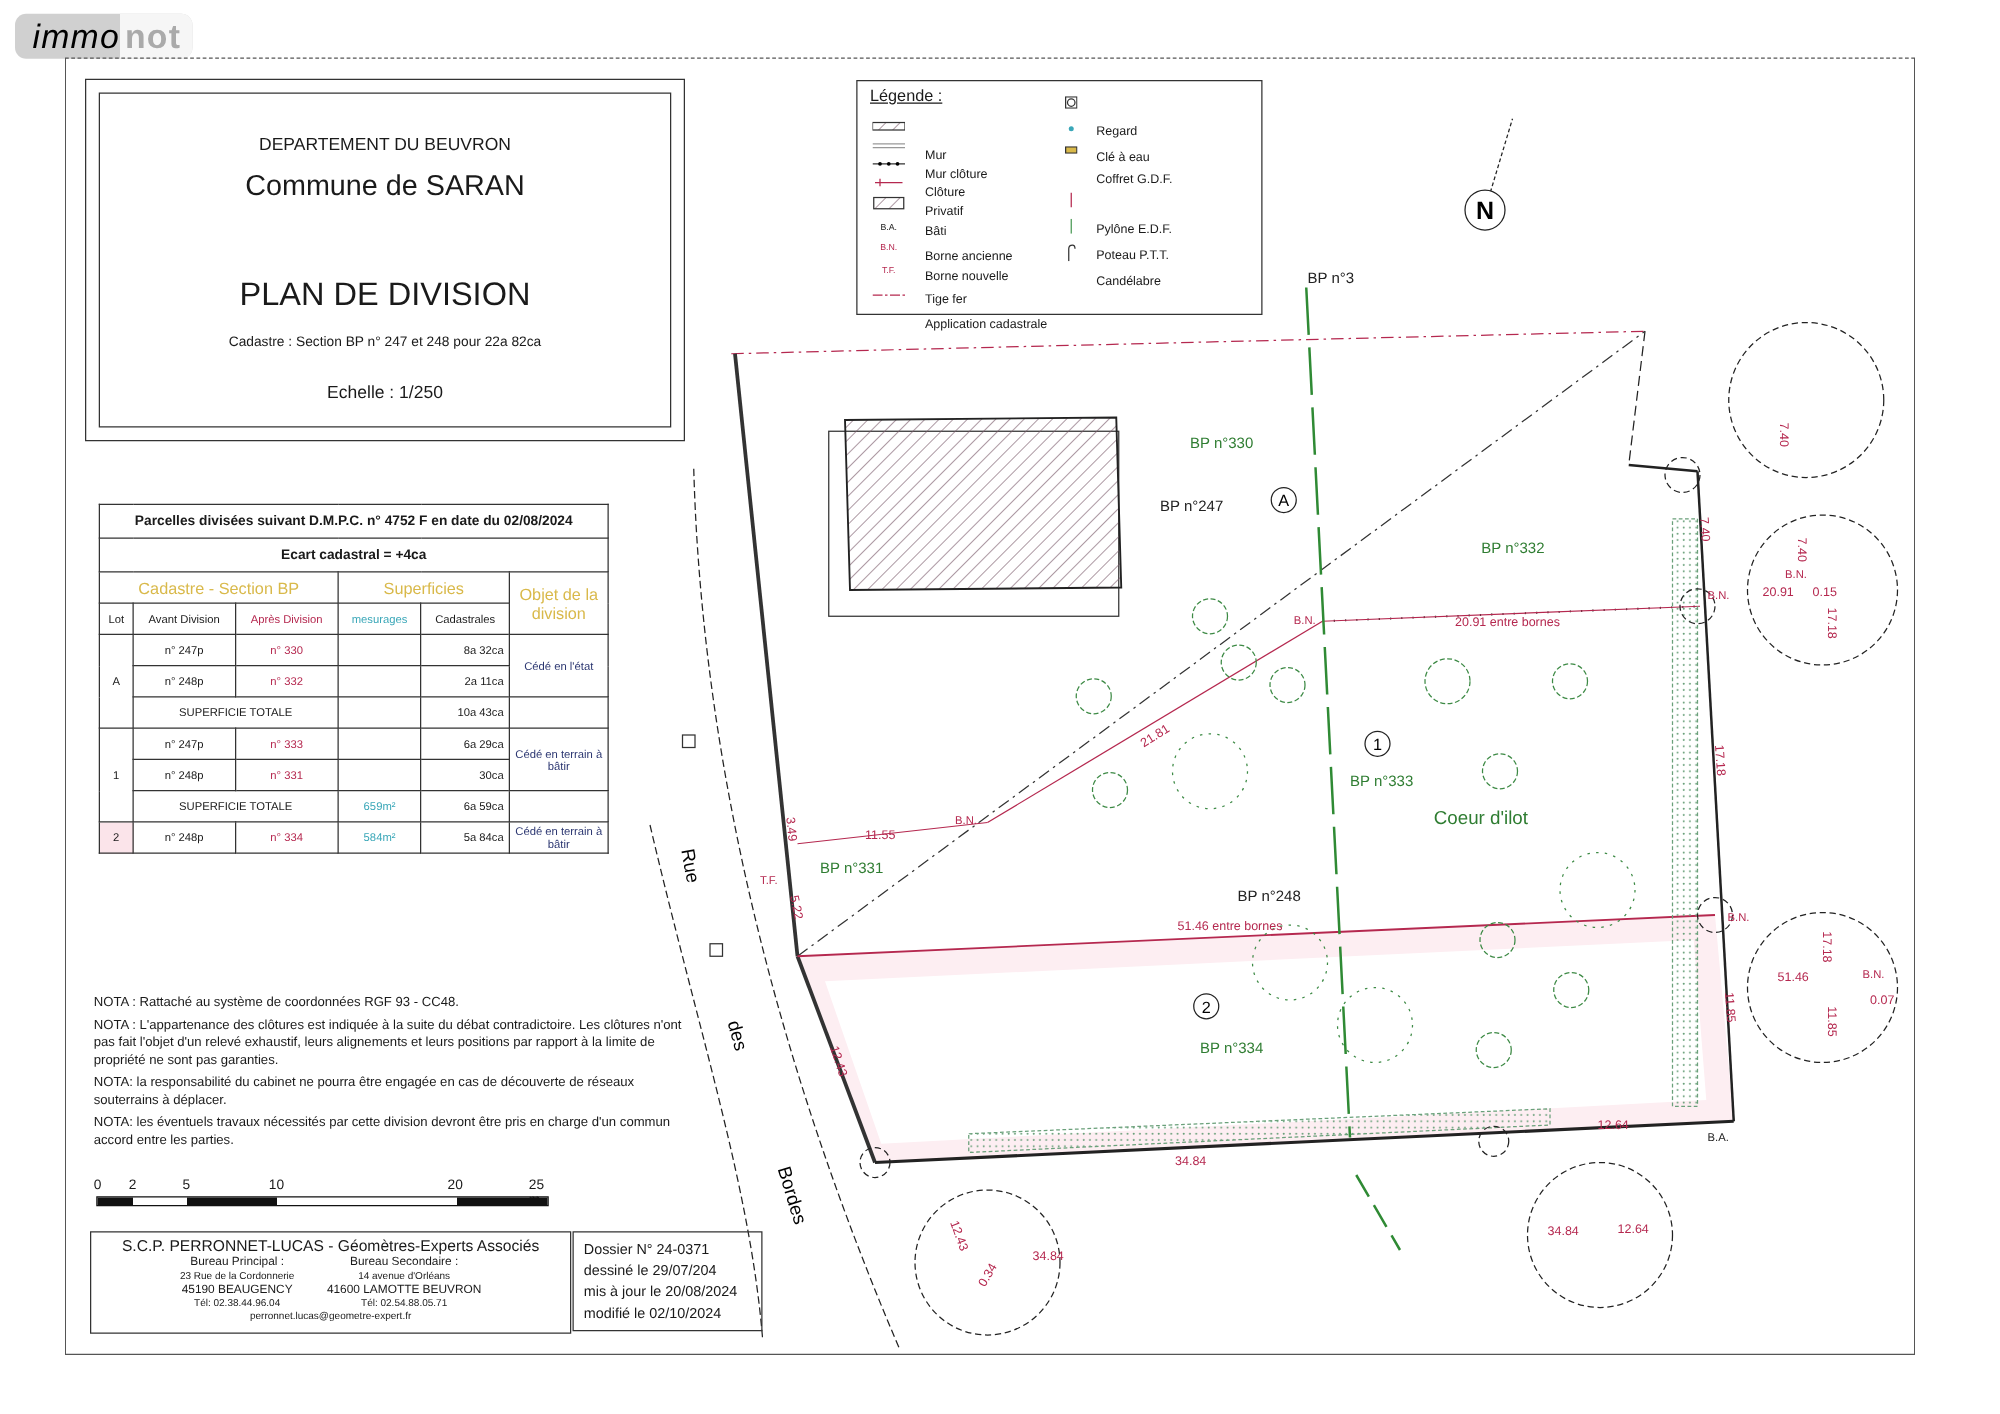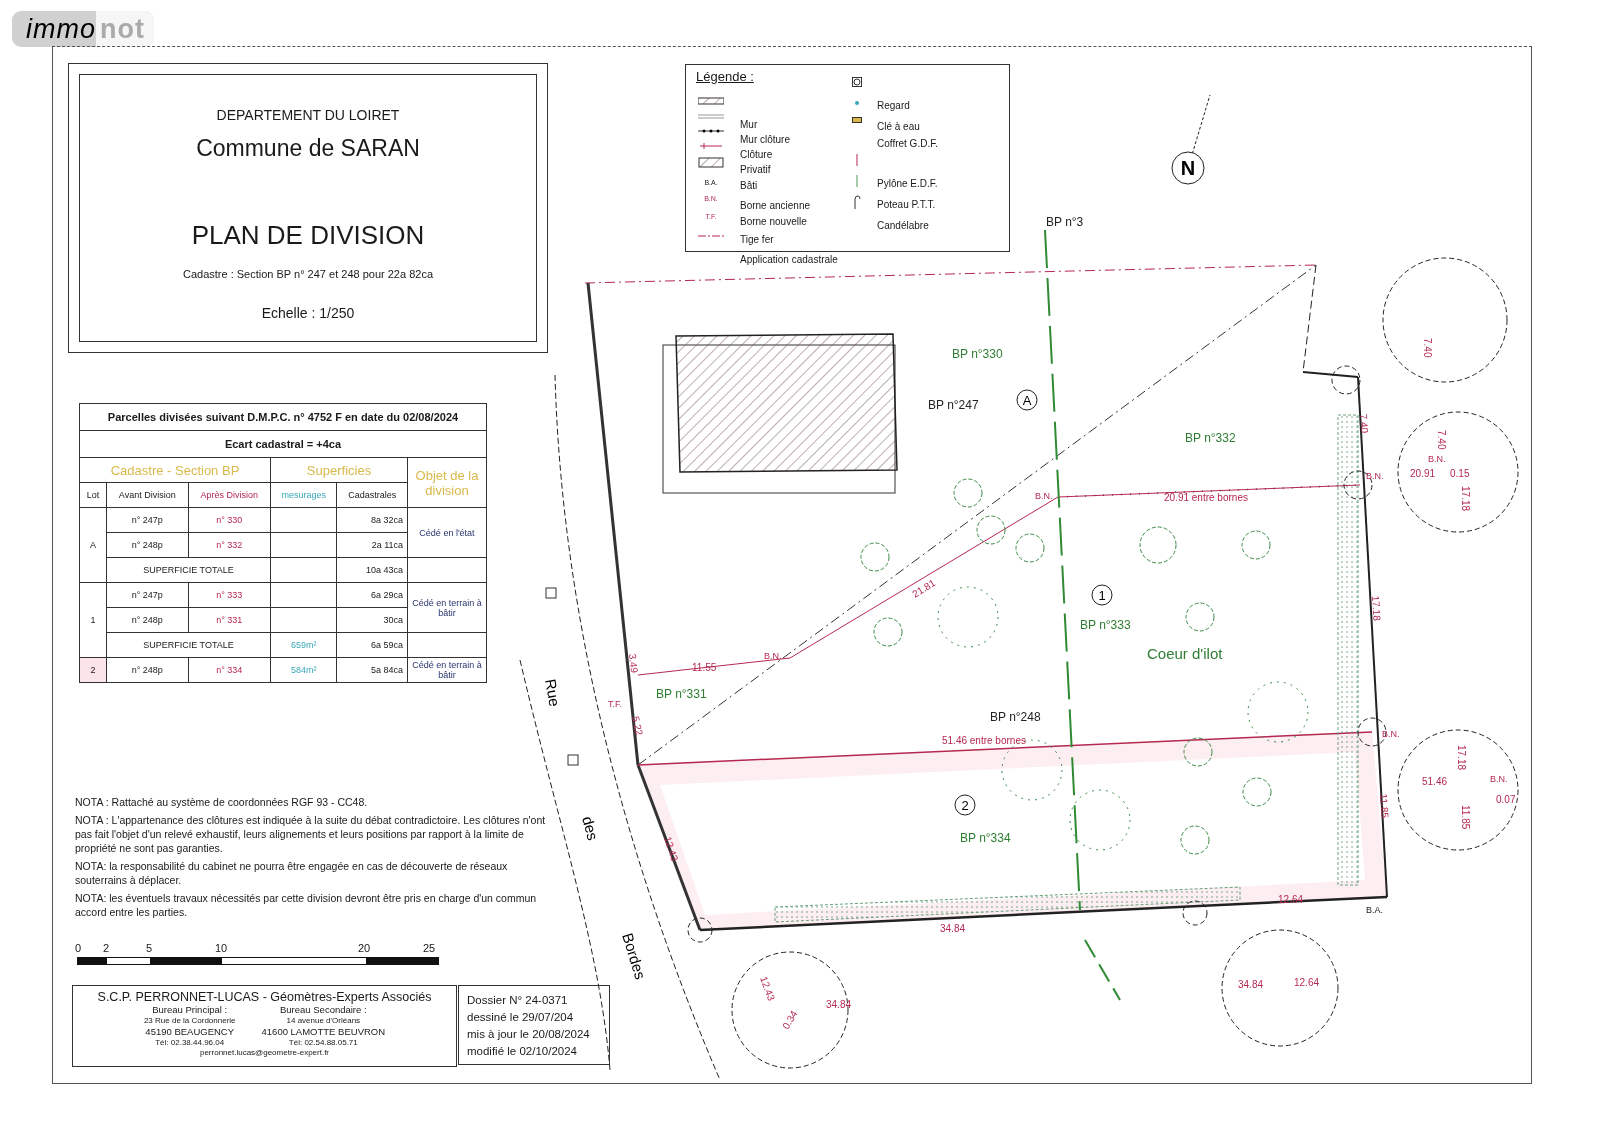--- a/index.html
+++ b/index.html
@@ -212,21 +212,21 @@
     <text x="1294" y="986" font-size="10" class="lbl-mag">12.64</text>
 
     <text x="545" y="680" font-size="15" transform="rotate(80 545 680)">Rue</text>
     <text x="582" y="818" font-size="15" transform="rotate(75 582 818)">des</text>
     <text x="622" y="935" font-size="15" transform="rotate(73 622 935)">Bordes</text>
   </g>
 </svg>
 
 <div class="abs title-box">
   <div class="inner">
-    <div class="t-dept">DEPARTEMENT DU LOIRET</div>
+    <div class="t-dept">DEPARTEMENT DU BEUVRON</div>
     <div class="t-commune">Commune de SARAN</div>
     <div class="t-plan">PLAN DE DIVISION</div>
     <div class="t-cad">Cadastre : Section BP n° 247 et 248 pour 22a 82ca</div>
     <div class="t-echelle">Echelle : 1/250</div>
   </div>
 </div>
 
 <div class="abs legend">
   <div class="lg-title">Légende :</div>
 

